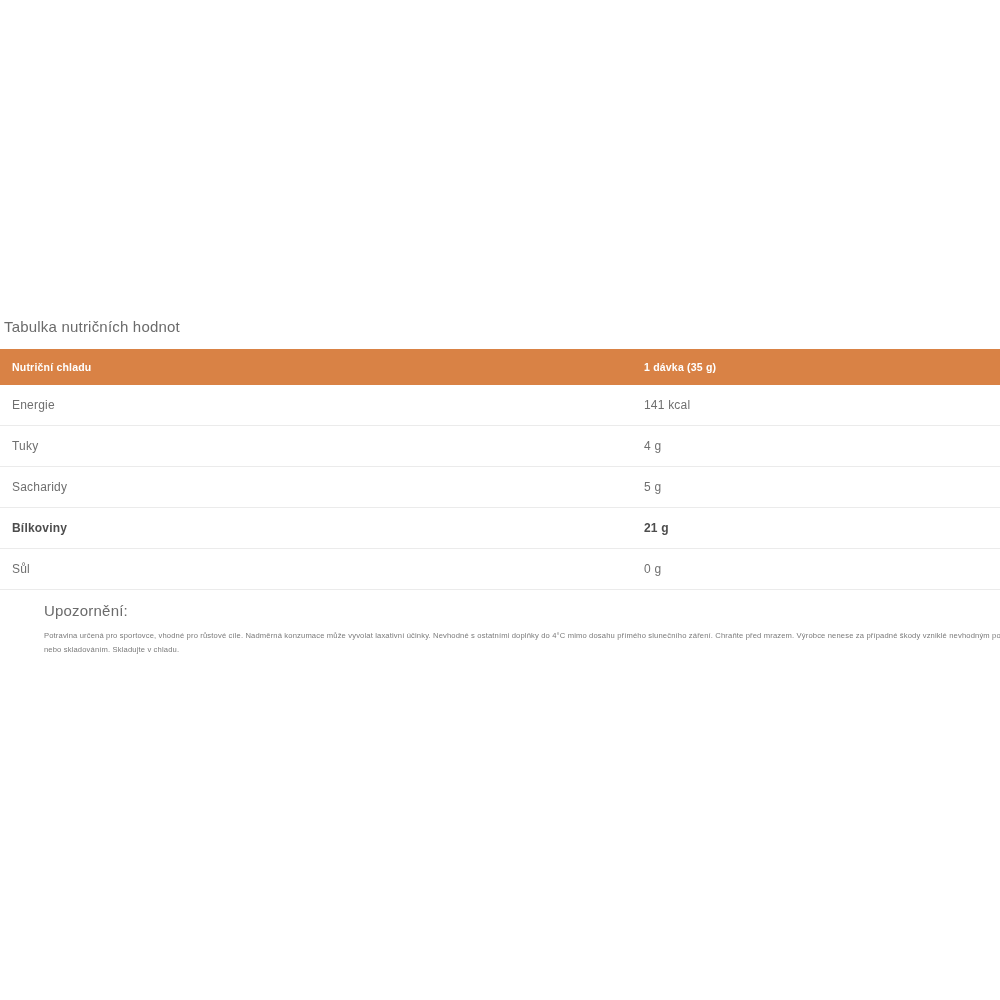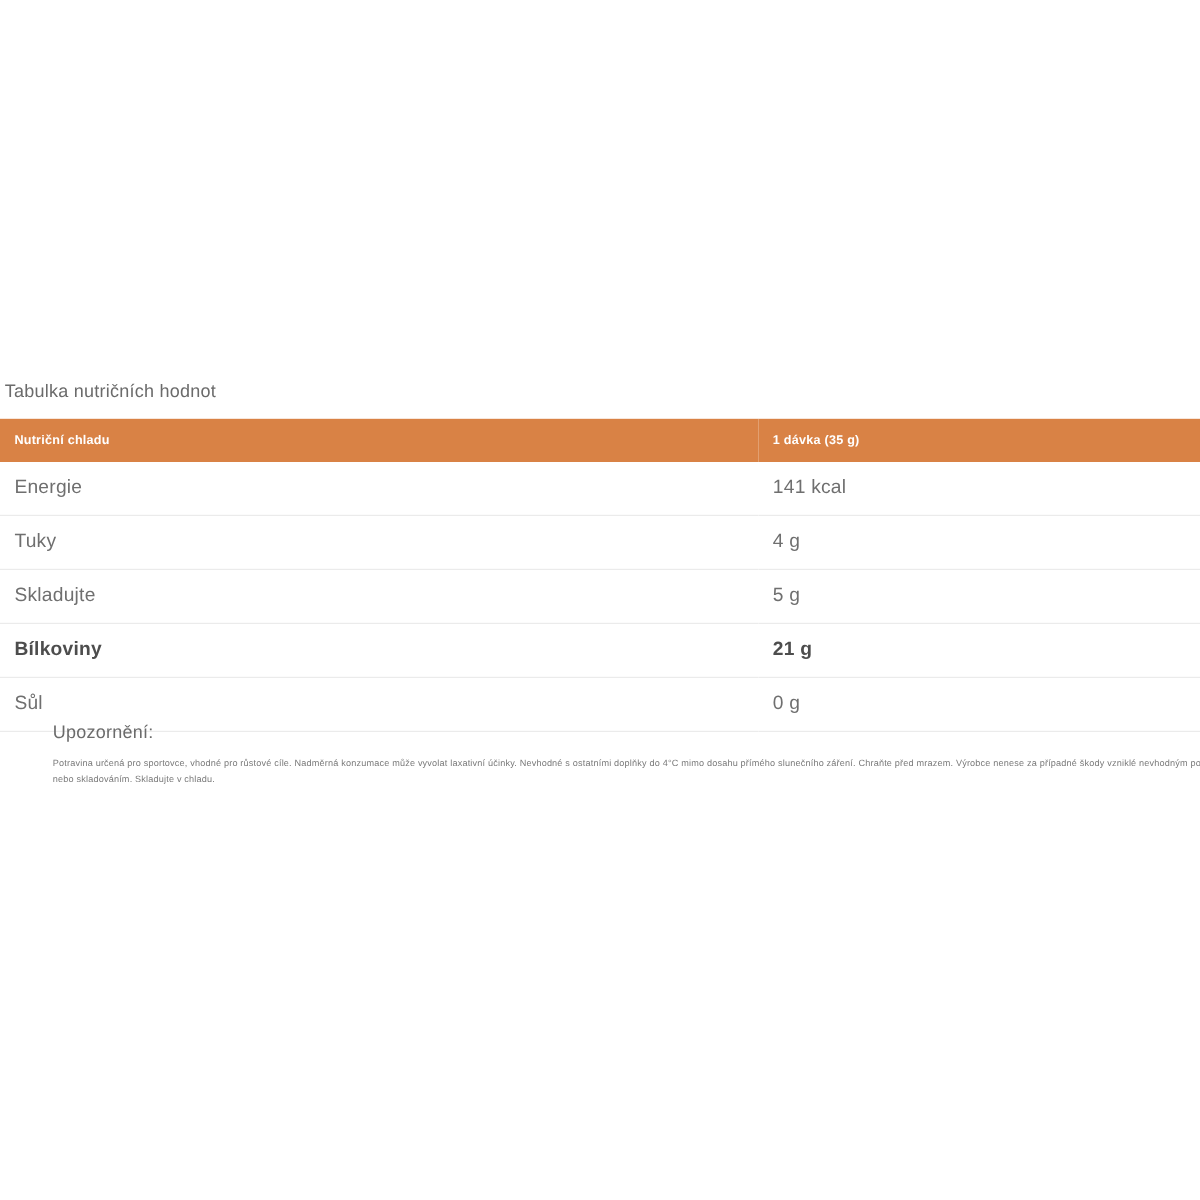--- a/index.html
+++ b/index.html
@@ -47,21 +47,21 @@
     font-size: 10.5px;
     font-weight: bold;
     text-align: left;
     padding: 11px 10px 11px 12px;
     height: 14px;
     letter-spacing: 0.2px;
   }
   table.nutrition th.col-name { width: 610px; }
   table.nutrition th.col-value { width: 390px; }
   table.nutrition tbody td {
-    font-size: 16px;
+    font-size: 12px;
     color: #6f6f6f;
     padding: 13px 10px 13px 12px;
     border-bottom: 1px solid #ebebeb;
     background: #ffffff;
     letter-spacing: 0.2px;
   }
   table.nutrition tbody tr.bold td {
     font-weight: bold;
     color: #4d4d4d;
   }
@@ -105,21 +105,21 @@
       <tbody>
         <tr>
           <td>Energie</td>
           <td>141 kcal</td>
         </tr>
         <tr>
           <td>Tuky</td>
           <td>4 g</td>
         </tr>
         <tr>
-          <td>Skladujte</td>
+          <td>Sacharidy</td>
           <td>5 g</td>
         </tr>
         <tr class="bold">
           <td>Bílkoviny</td>
           <td>21 g</td>
         </tr>
         <tr>
           <td>Sůl</td>
           <td>0 g</td>
         </tr>

